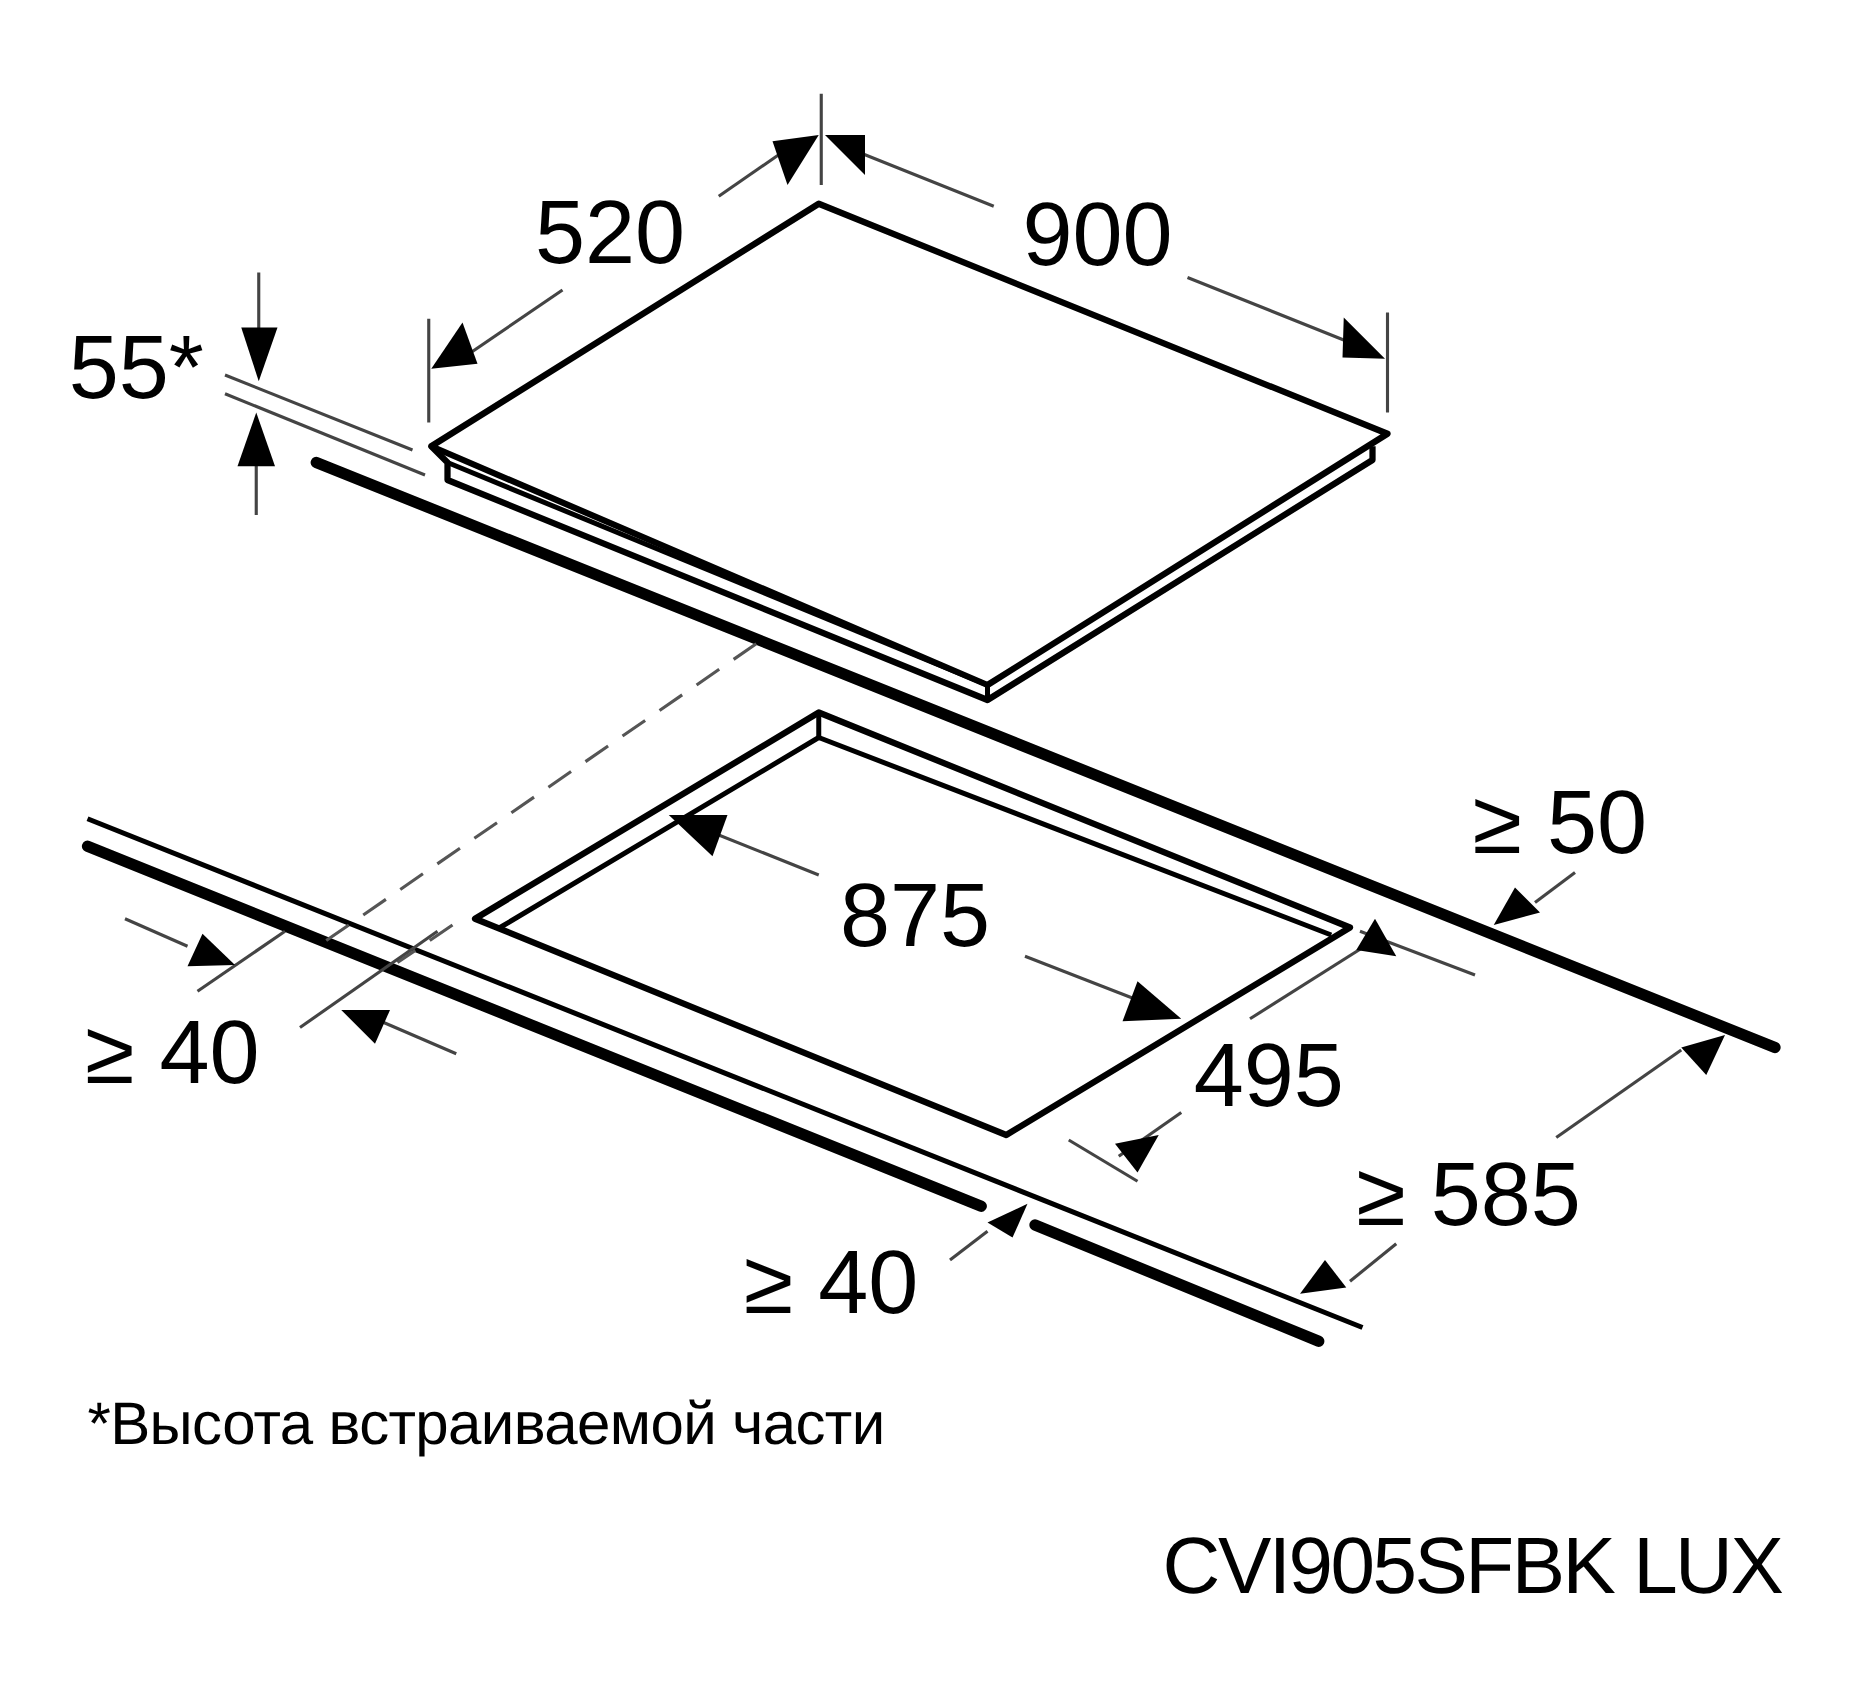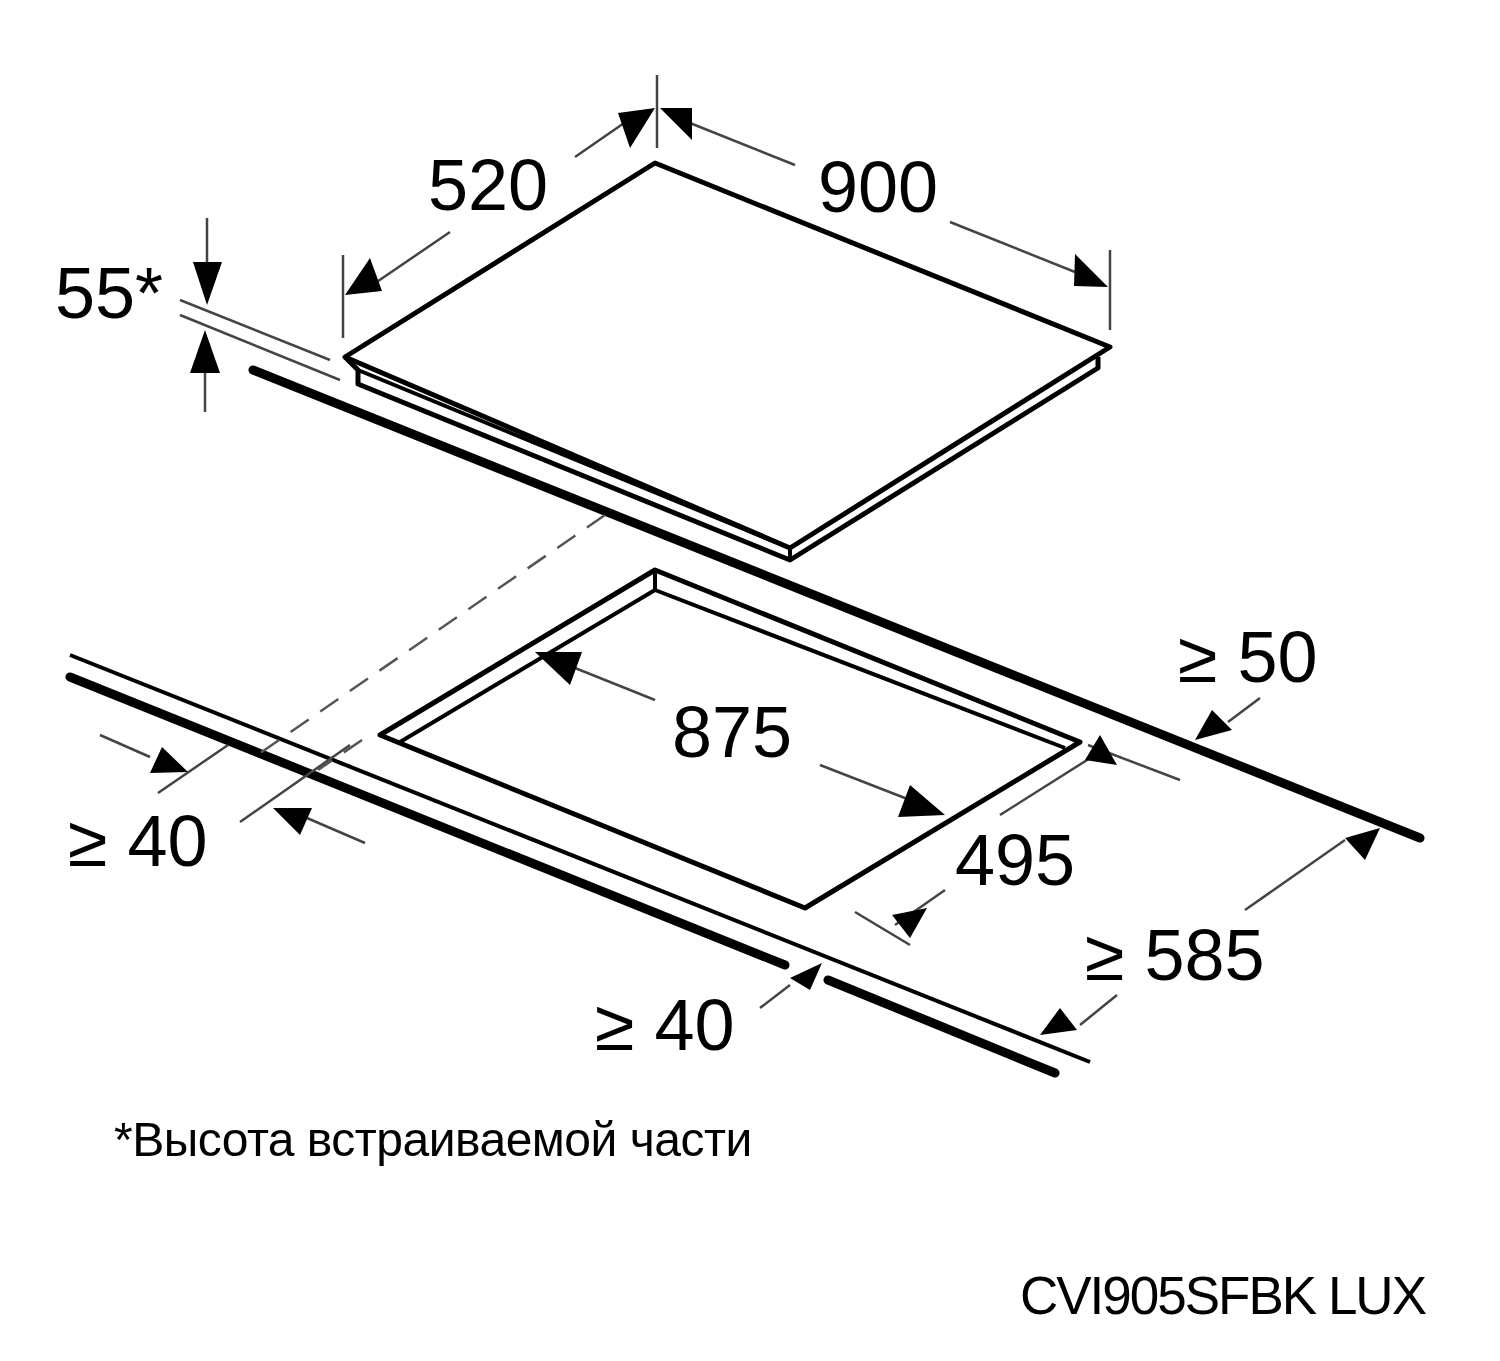--- a/index.html
+++ b/index.html
@@ -1,22 +1,22 @@
 <!DOCTYPE html>
 <html><head>
 <meta charset="utf-8">
 <style>
   html, body { margin: 0; padding: 0; background: #ffffff; }
   body { width: 1500px; height: 1361px; position: relative; overflow: hidden;
          font-family: "Liberation Sans", sans-serif; color: #000; }
   #diagram { position: absolute; left: 0; top: 0; }
   .dim-text { font-family: "Liberation Sans", sans-serif; font-size: 72px; fill: #000; }
   .footnote { position: absolute; left: 70px; top: 1112px; font-size: 48px; letter-spacing: -0.5px;
-              font-family: "Liberation Sans", sans-serif; white-space: nowrap; margin-left: 44px; }
-  .model { position: absolute; right: 75px; top: 1265px; font-size: 53px; letter-spacing: -2px;
+              font-family: "Liberation Sans", sans-serif; white-space: nowrap; }
+  .model { position: absolute; right: 75px; top: 1215px; font-size: 64px; letter-spacing: -2px;
            font-family: "Liberation Sans", sans-serif; white-space: nowrap; }
   .thick { stroke: #000; stroke-width: 9; fill: none; stroke-linecap: round; }
   .mid { stroke: #000; stroke-width: 5; fill: none; stroke-linejoin: round; }
   .thin { stroke: #000; stroke-width: 4; fill: none; stroke-linejoin: round; }
   .dimline { stroke: #444; stroke-width: 2.5; fill: none; }
   .dash { stroke: #555; stroke-width: 2.5; fill: none; stroke-dasharray: 22 14; }
   .arrow { fill: #000; }
 </style>
 </head>
 <body>

